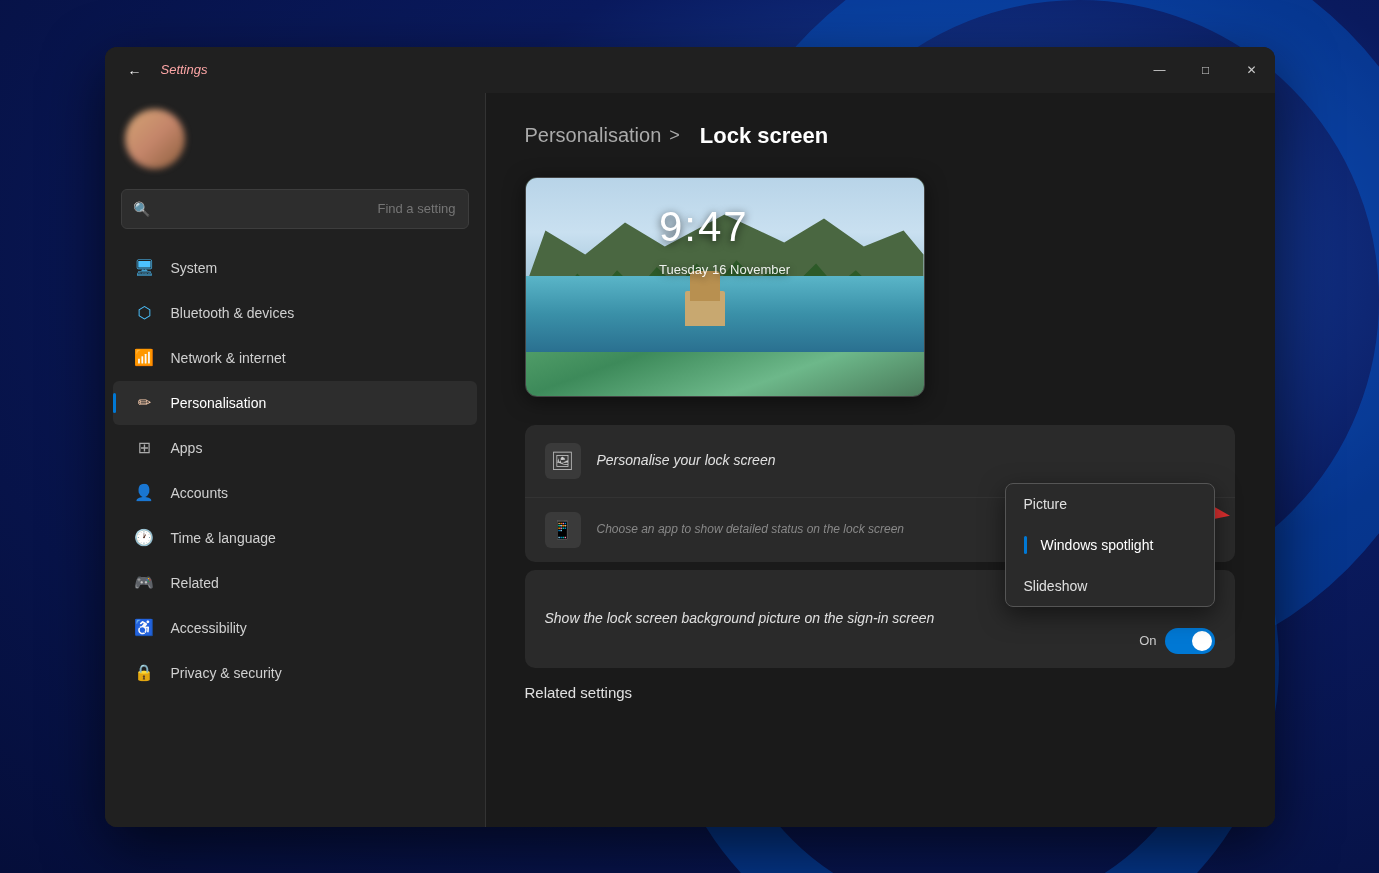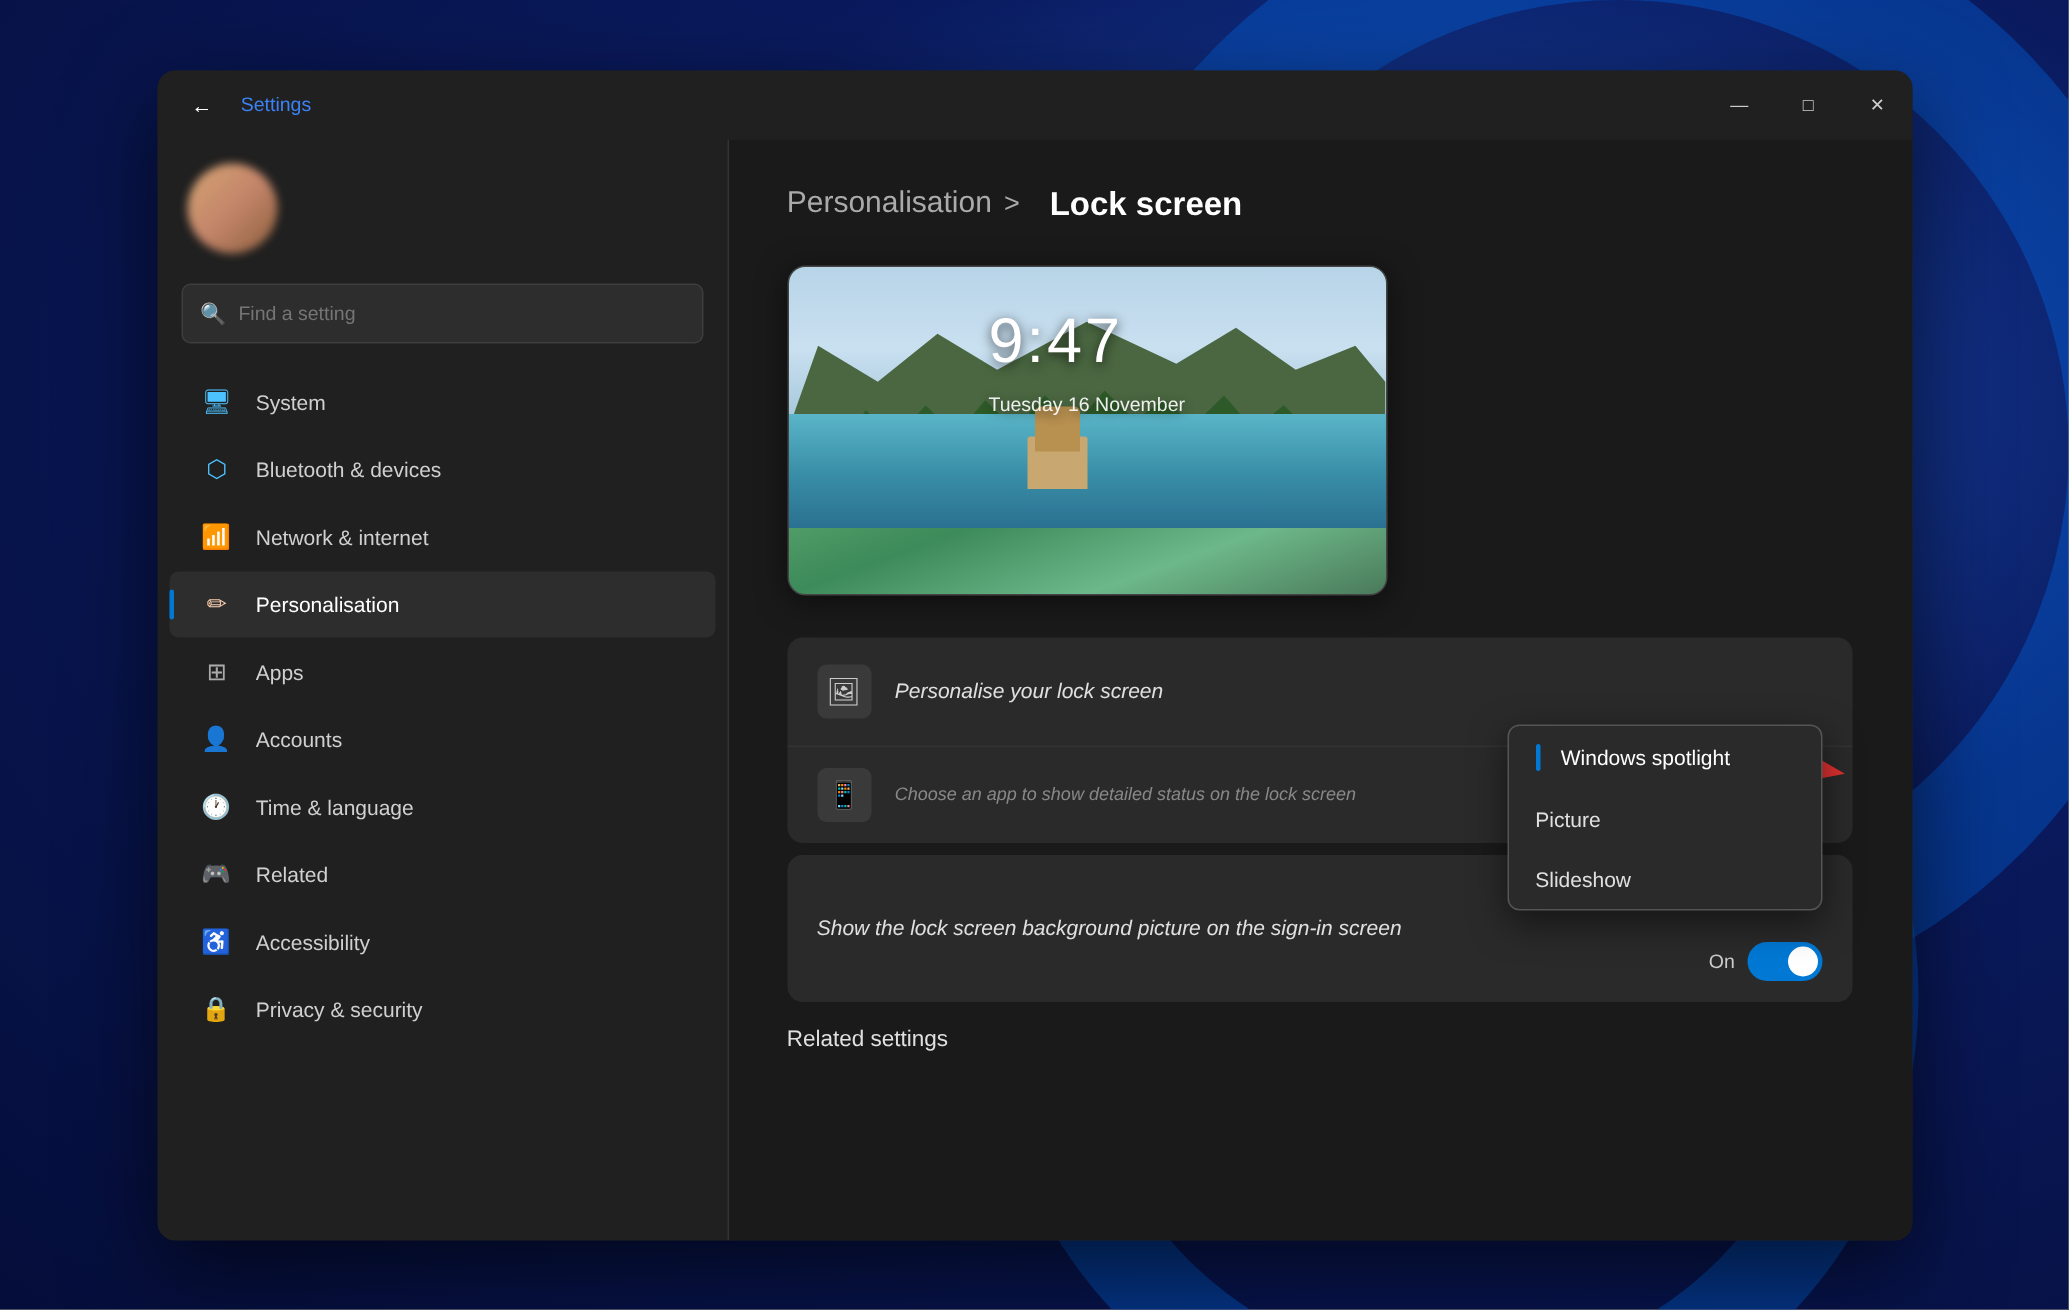--- a/index.html
+++ b/index.html
@@ -72,23 +72,24 @@
       width: 28px; height: 28px;
       border-radius: 50%;
       background: transparent;
       border: none;
       color: #fff;
       font-size: 14px;
       cursor: pointer;
       display: flex; align-items: center; justify-content: center;
     }
     .title-text {
-      color: #3b82f6;
+      color: #fca5a5;
       font-size: 13px;
       font-weight: 400;
+      font-style: italic;
     }
     .title-bar-controls {
       position: absolute;
       right: 0;
       top: 0;
       display: flex;
       height: 46px;
     }
     .title-btn {
       width: 46px;
@@ -150,20 +151,21 @@
       cursor: text;
     }
     .search-box input {
       background: transparent;
       border: none;
       outline: none;
       color: #aaa;
       font-size: 13px;
       flex: 1;
       font-family: 'Segoe UI', sans-serif;
+      text-align: right;
     }
     .search-icon-unicode {
       color: #aaa;
       font-size: 14px;
     }
 
     
     .nav-item {
       display: flex;
       align-items: center;
@@ -569,25 +571,25 @@
       <div class="settings-section">
 
         <div class="settings-row">
           <div class="row-icon">🖼</div>
           <div class="row-text">
             <div class="row-title">Personalise your lock screen</div>
           </div>
           <div class="row-control dropdown-control">
 
             <div class="dropdown-menu">
+              <div class="dropdown-item">
+                <span>Picture</span>
+              </div>
               <div class="dropdown-item selected">
                 <span>Windows spotlight</span>
-              </div>
-              <div class="dropdown-item">
-                <span>Picture</span>
               </div>
               <div class="dropdown-item">
                 <span>Slideshow</span>
               </div>
             </div>
           </div>
         </div>
 
         <div class="settings-row">
           <div class="row-icon">📱</div>

